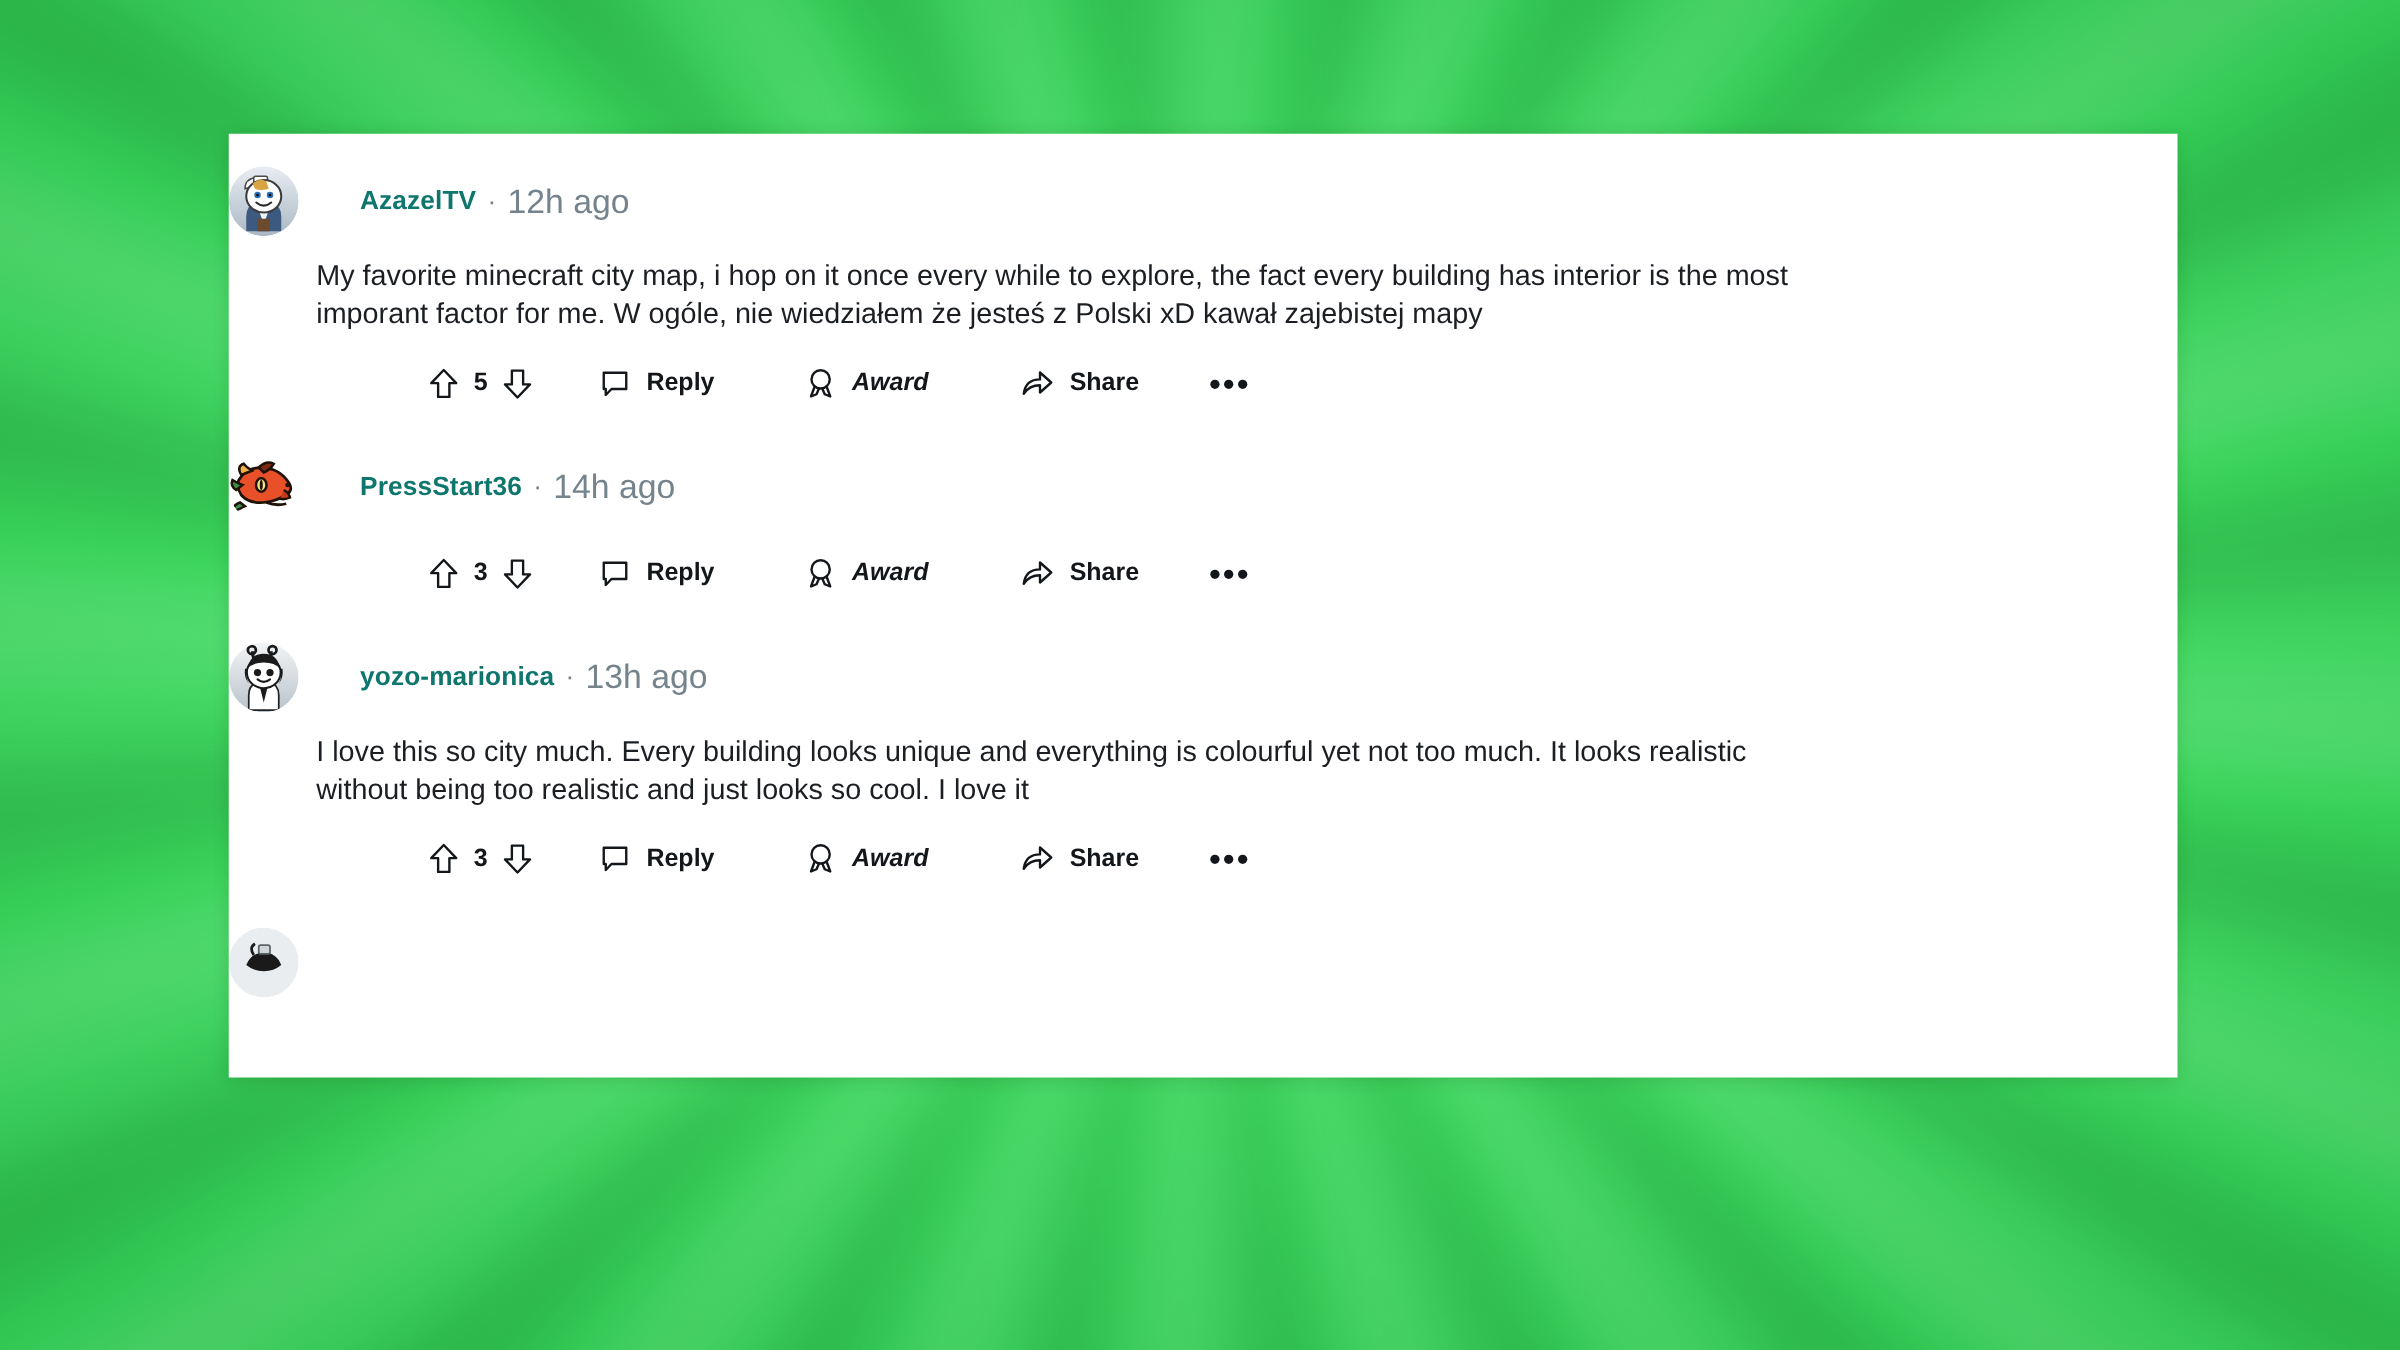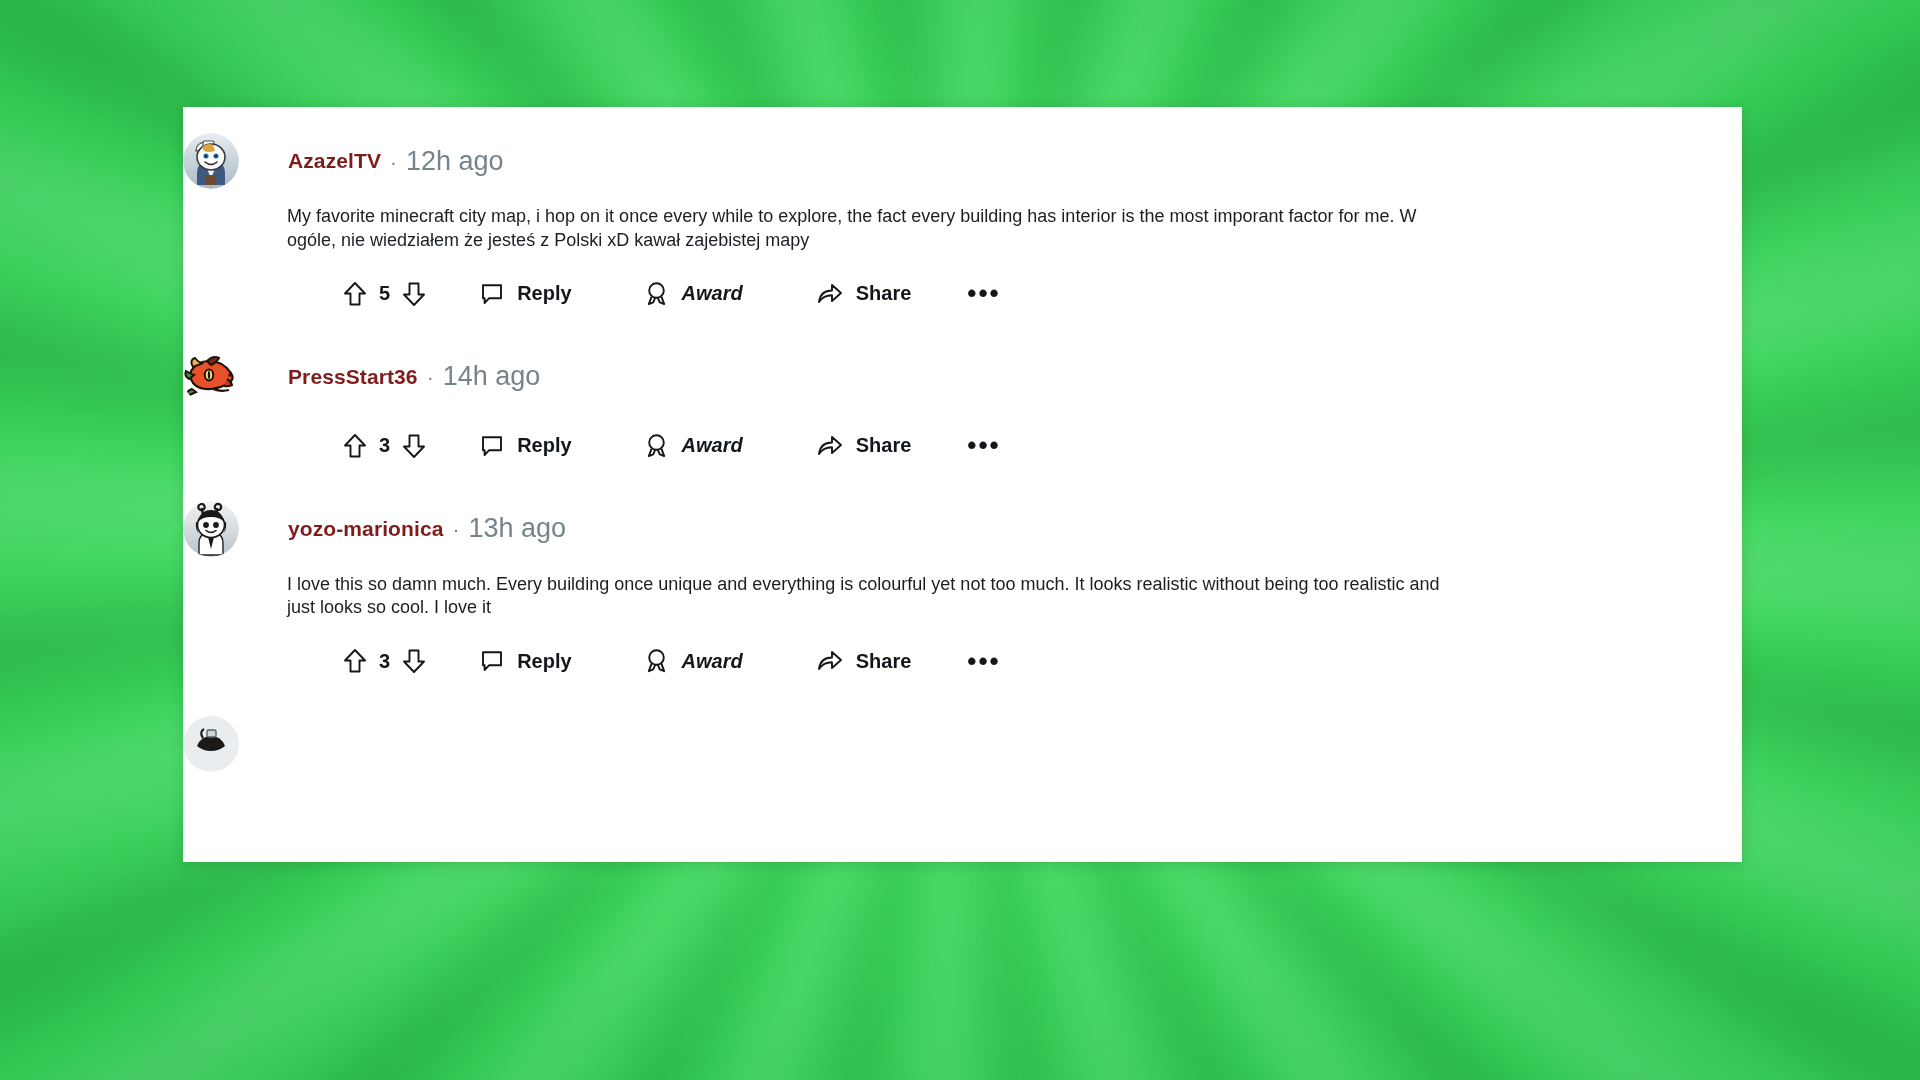--- a/index.html
+++ b/index.html
@@ -76,40 +76,40 @@
     height: 56px;
     border-radius: 50%;
     overflow: hidden;
     flex: none;
   }
   .c-head .avatar { left: 0; }
 
   .uname {
     font-size: 21px;
     font-weight: bold;
-    color: #7f1d1d;
+    color: #0f766e;
     letter-spacing: .1px;
     text-align: center;
   }
   .dot {
     color: #7a8287;
     font-size: 21px;
     margin: 0 9px;
     line-height: 1;
   }
   .tstamp {
     font-size: 27px;
     color: #75838c;
   }
 
   .c-body {
-    padding-left: 104px;
+    padding-left: 70px;
     padding-right: 80px;
     padding-top: 16px;
-    font-size: 18px;
+    font-size: 23px;
     line-height: 1.32;
     color: #1b1f23;
     max-width: 1360px;
   }
 
   
   .actions {
     display: flex;
     align-items: center;
     padding-left: 160px;
@@ -336,21 +336,21 @@
           <circle cx="23" cy="24" r="2.9" fill="#1a1a1a"></circle>
           <circle cx="33" cy="24" r="2.9" fill="#1a1a1a"></circle>
           <path d="M23 29.5 q5 4 10 0" stroke="#1a1a1a" stroke-width="1.6" fill="none" stroke-linecap="round"></path>
         </svg>
       </span>
       <span class="uname">yozo-marionica</span>
       <span class="dot">·</span>
       <span class="tstamp">13h ago</span>
     </div>
 
-    <div class="c-body">I love this so damn much. Every building once unique and everything is colourful yet not too much. It looks realistic without being too realistic and just looks so cool. I love it</div>
+    <div class="c-body">I love this so city much. Every building looks unique and everything is colourful yet not too much. It looks realistic without being too realistic and just looks so cool. I love it</div>
 
     <div class="actions">
       <div class="vote act">
         <span class="icon">
           <svg width="24" height="26" viewBox="0 0 24 26">
             <path d="M12 2 L22 12.5 H16.5 V23.5 H7.5 V12.5 H2 Z" fill="none" stroke="#13171b" stroke-width="1.9" stroke-linejoin="round"></path>
           </svg>
         </span>
         <span class="score">3</span>
         <span class="icon">

